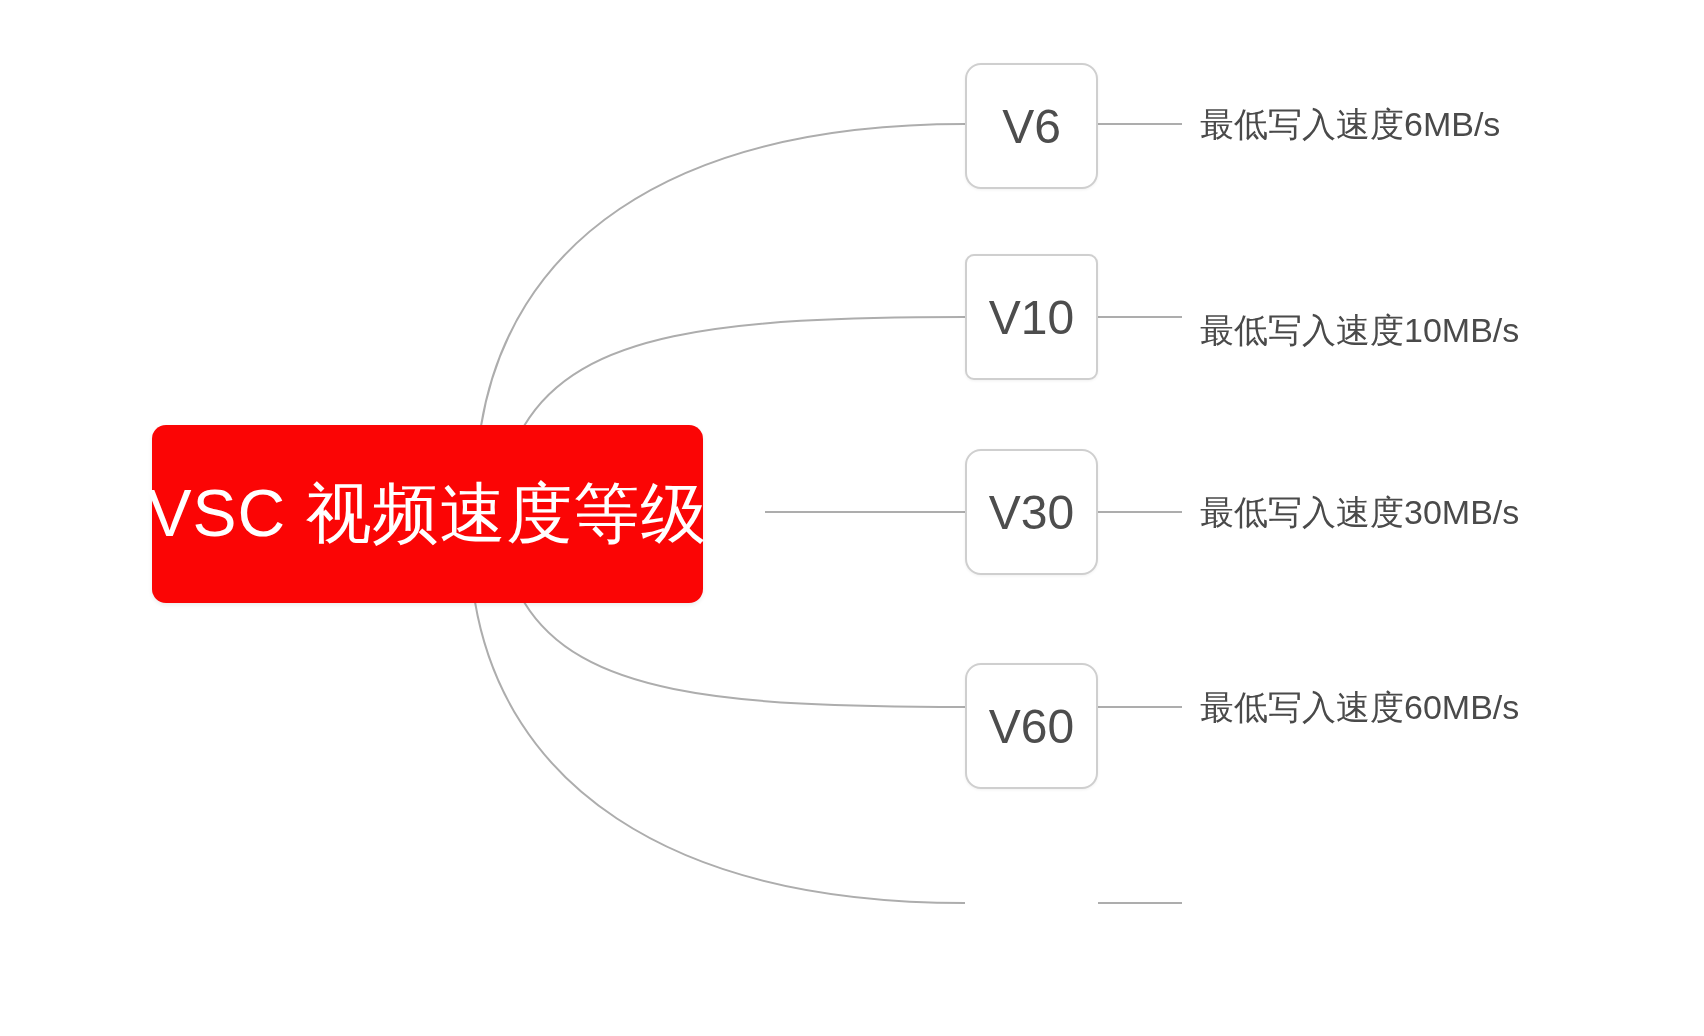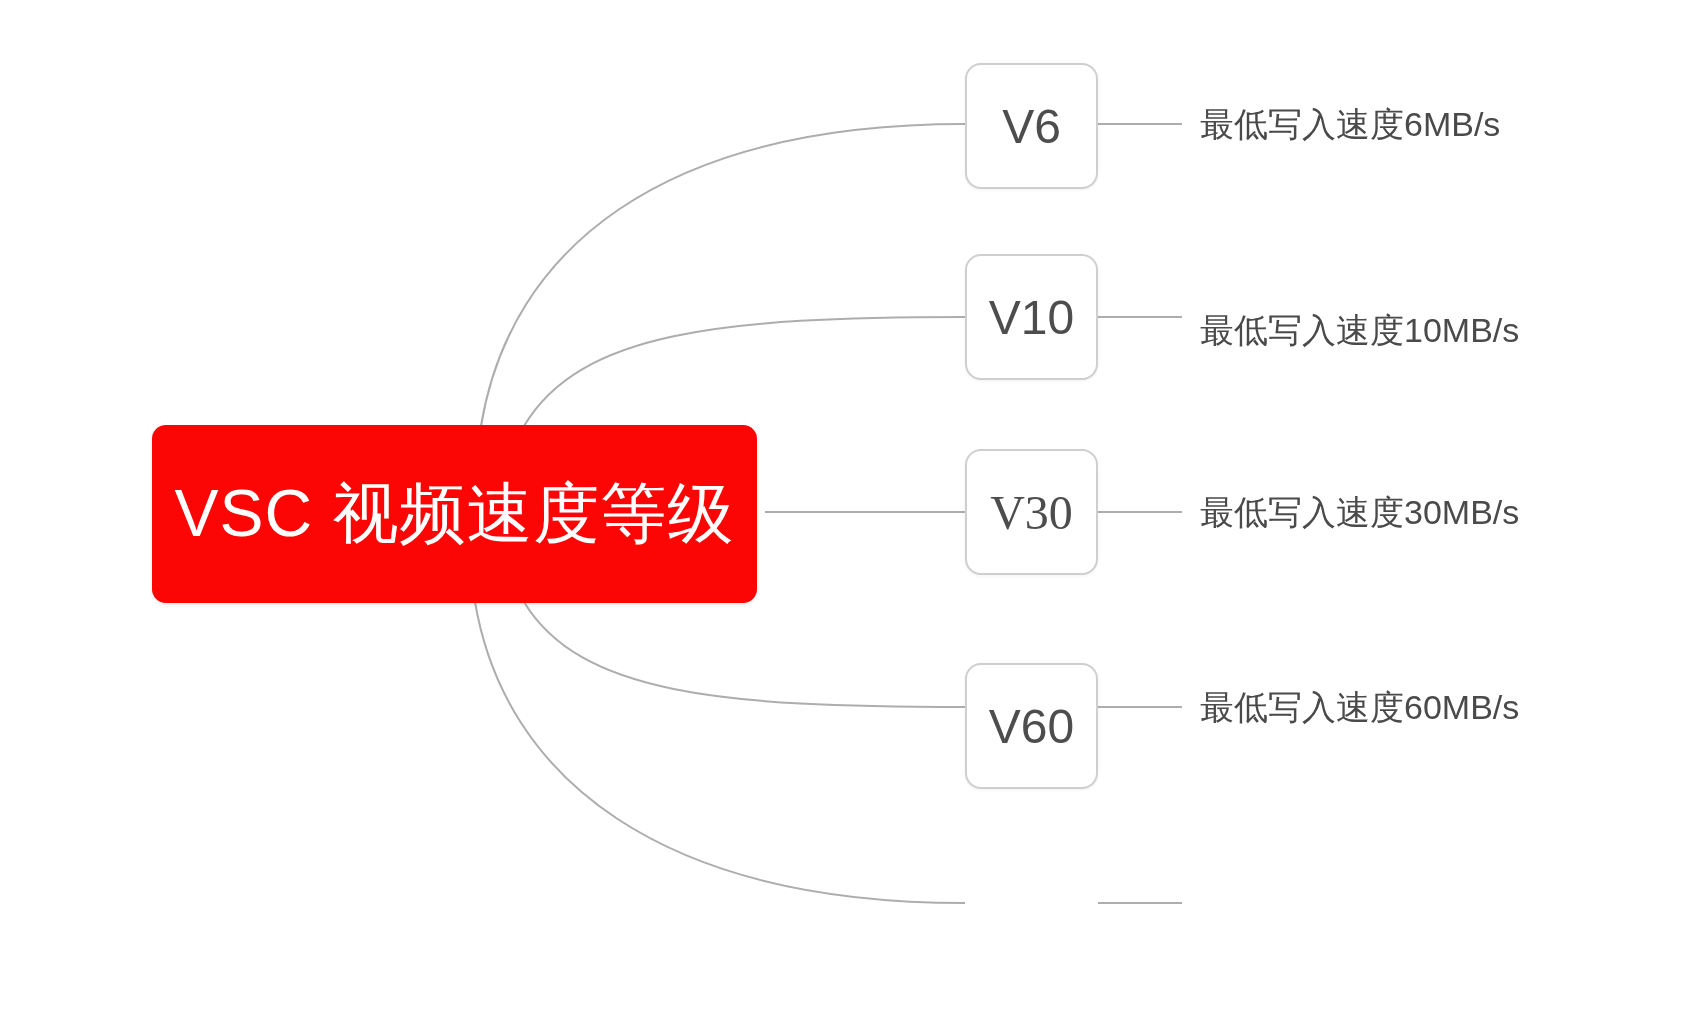--- a/index.html
+++ b/index.html
@@ -18,21 +18,21 @@
   #connector-layer {
     position: absolute;
     left: 0; top: 0;
     width: 1704px;
     height: 1036px;
   }
   .root-node {
     position: absolute;
     left: 152px;
     top: 425px;
-    width: 605px;
+    width: 551px;
     height: 178px;
     background: #FB0505;
     border-radius: 14px;
     display: flex;
     align-items: center;
     justify-content: center;
     color: #ffffff;
     font-size: 66px;
     font-weight: 400;
     letter-spacing: 1px;
@@ -50,22 +50,22 @@
     box-sizing: border-box;
     display: flex;
     align-items: center;
     justify-content: center;
     color: #4d4d4d;
     font-size: 48px;
     white-space: nowrap;
     box-shadow: 0 1px 3px rgba(0,0,0,0.06);
   }
   .topic-v6  { top: 63px; }
-  .topic-v10 { top: 254px; }
-  .topic-v30 { top: 449px; font-family: Liberation Serif, serif; }
+  .topic-v10 { top: 254px; border-radius: 9px; }
+  .topic-v30 { top: 449px; }
   .topic-v60 { top: 644px; margin-top: 19px; }
   .topic-v90 { top: 840px; }
   .branch-label {
     position: absolute;
     left: 1200px;
     height: 44px;
     line-height: 44px;
     color: #4a4a4a;
     font-size: 34px;
     white-space: nowrap;

